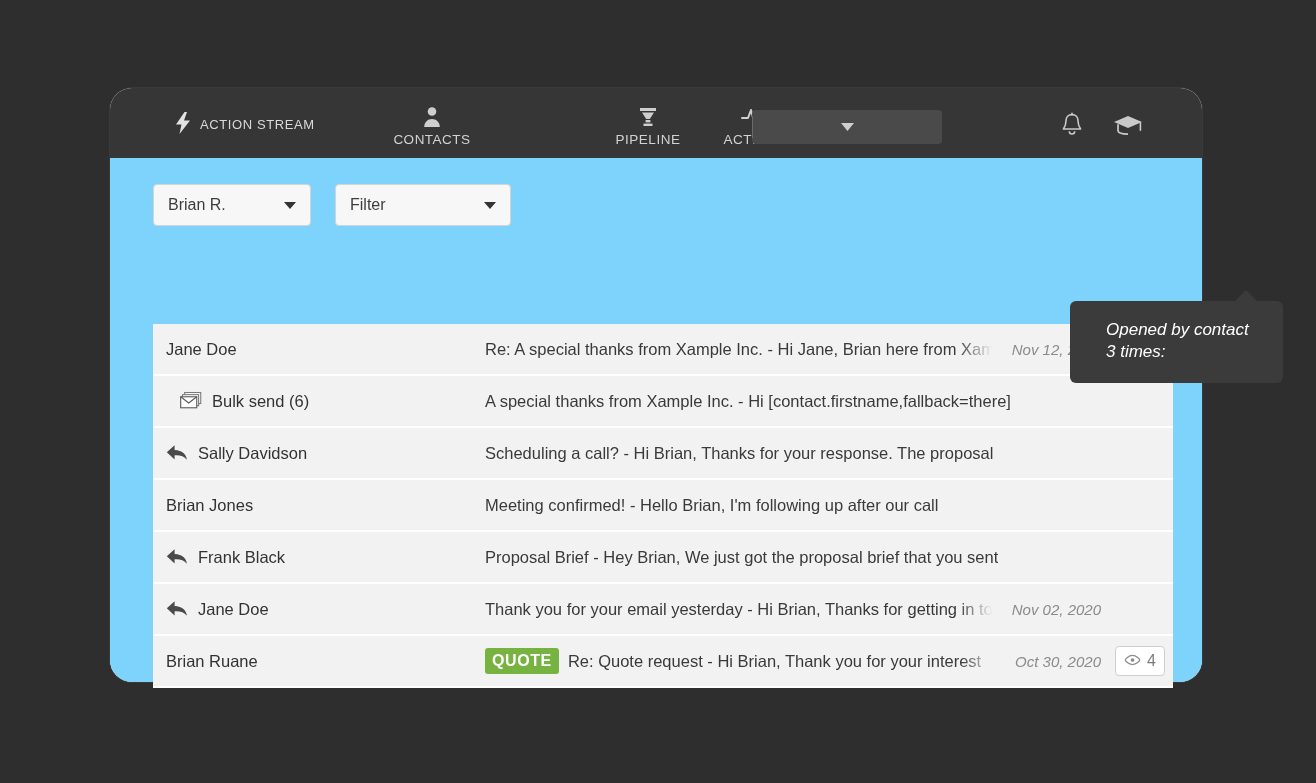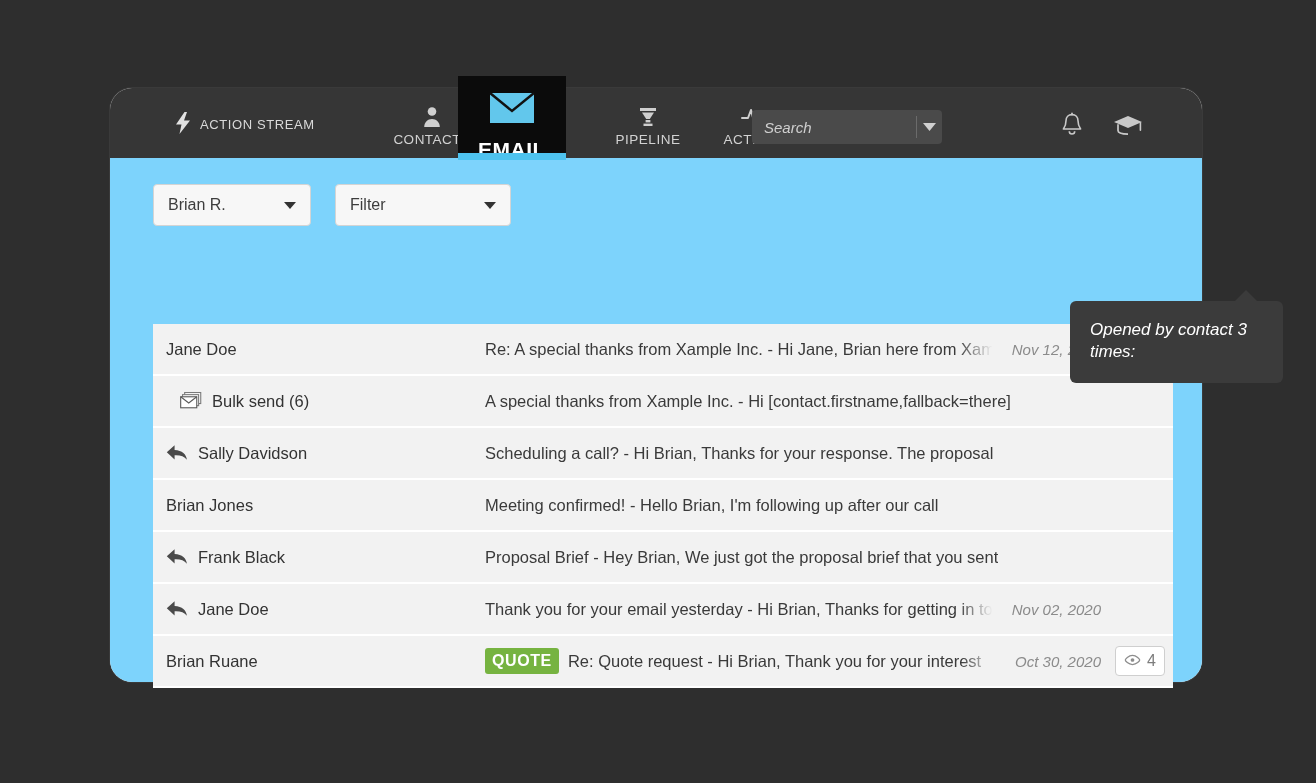--- a/index.html
+++ b/index.html
@@ -336,21 +336,21 @@
   }
 
   
   #opens-tooltip {
     position: absolute;
     left: 960px;
     top: 213px;
     width: 213px;
     background: #3b3b3b;
     border-radius: 6px;
-    padding: 18px 22px 20px 20px;
+    padding: 18px 22px 20px 36px;
     box-sizing: border-box;
     color: #ffffff;
     font-style: italic;
     font-size: 17px;
     line-height: 1.28;
     z-index: 30;
   }
   #opens-tooltip .tt-arrow {
     position: absolute;
     top: -11px;
@@ -408,33 +408,22 @@
       <div class="navtab">
         <span class="tab-ico">
           <svg width="30" height="22" viewBox="0 0 30 22">
             <polyline points="1,12 7,12 10,4 14,19 17.5,9 20.5,12 29,12" fill="none" stroke="#cfcfcf" stroke-width="2" stroke-linejoin="round" stroke-linecap="round"></polyline>
           </svg>
         </span>
         <span class="tab-label">ACTIVITY</span>
       </div>
     </div>
 
-    <div id="tab-email">
-      <span class="tab-ico">
-        <svg width="46" height="32" viewBox="0 0 46 32">
-          <rect x="1" y="1" width="44" height="30" fill="#62c7ec"></rect>
-          <polyline points="1,1 23,19 45,1" fill="none" stroke="#111111" stroke-width="2.4"></polyline>
-        </svg>
-      </span>
-      <span class="tab-label">EMAIL</span>
-      <span class="email-underline"></span>
-    </div>
 
     <div id="search-box">
-      <input id="search-input" type="text" placeholder="Search" style="">
       <span id="search-divider"></span>
       <span id="search-caret">
         <svg width="13" height="8" viewBox="0 0 13 8">
           <polygon points="0,0 13,0 6.5,8" fill="#d0d0d0"></polygon>
         </svg>
       </span>
     </div>
 
     <div class="topicon" id="bell-btn">
       <span>

